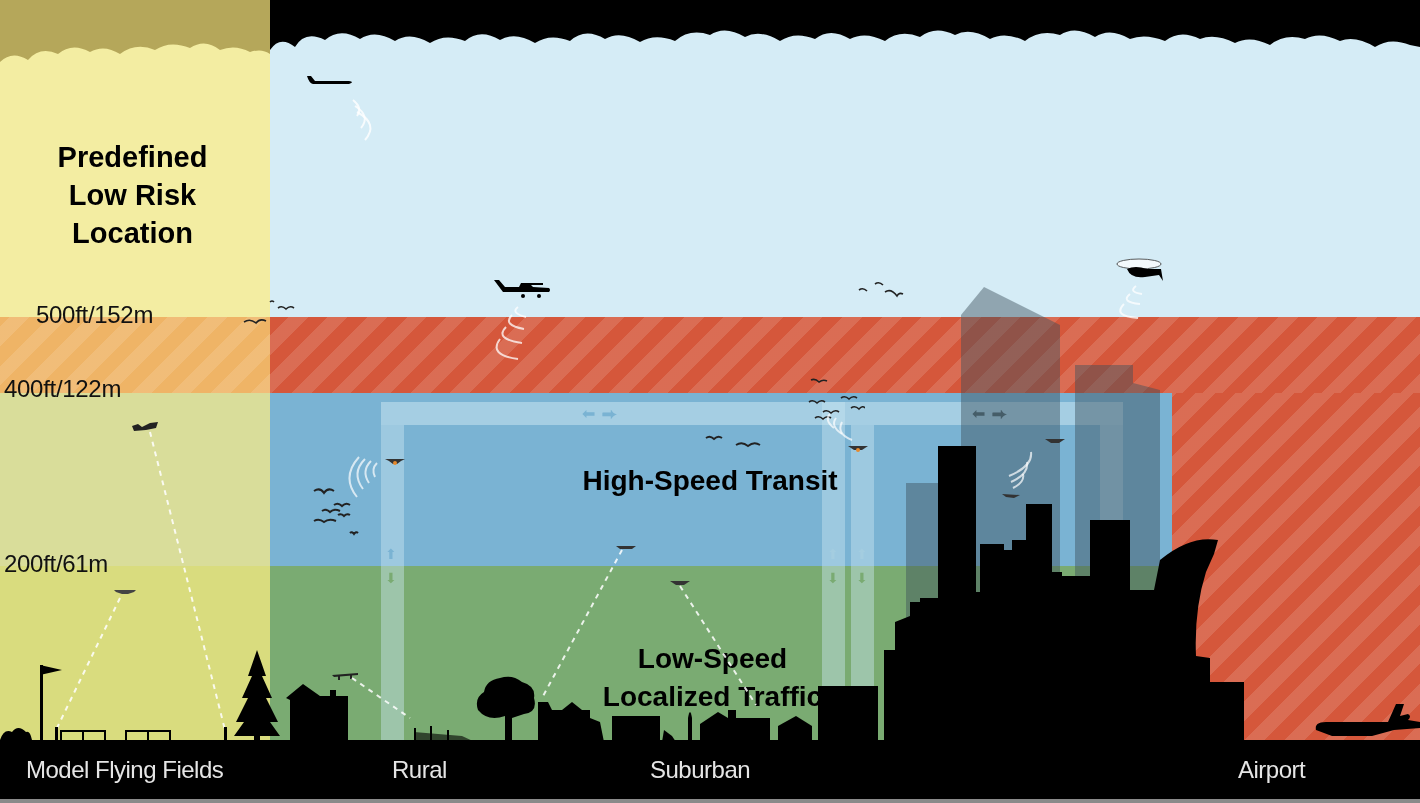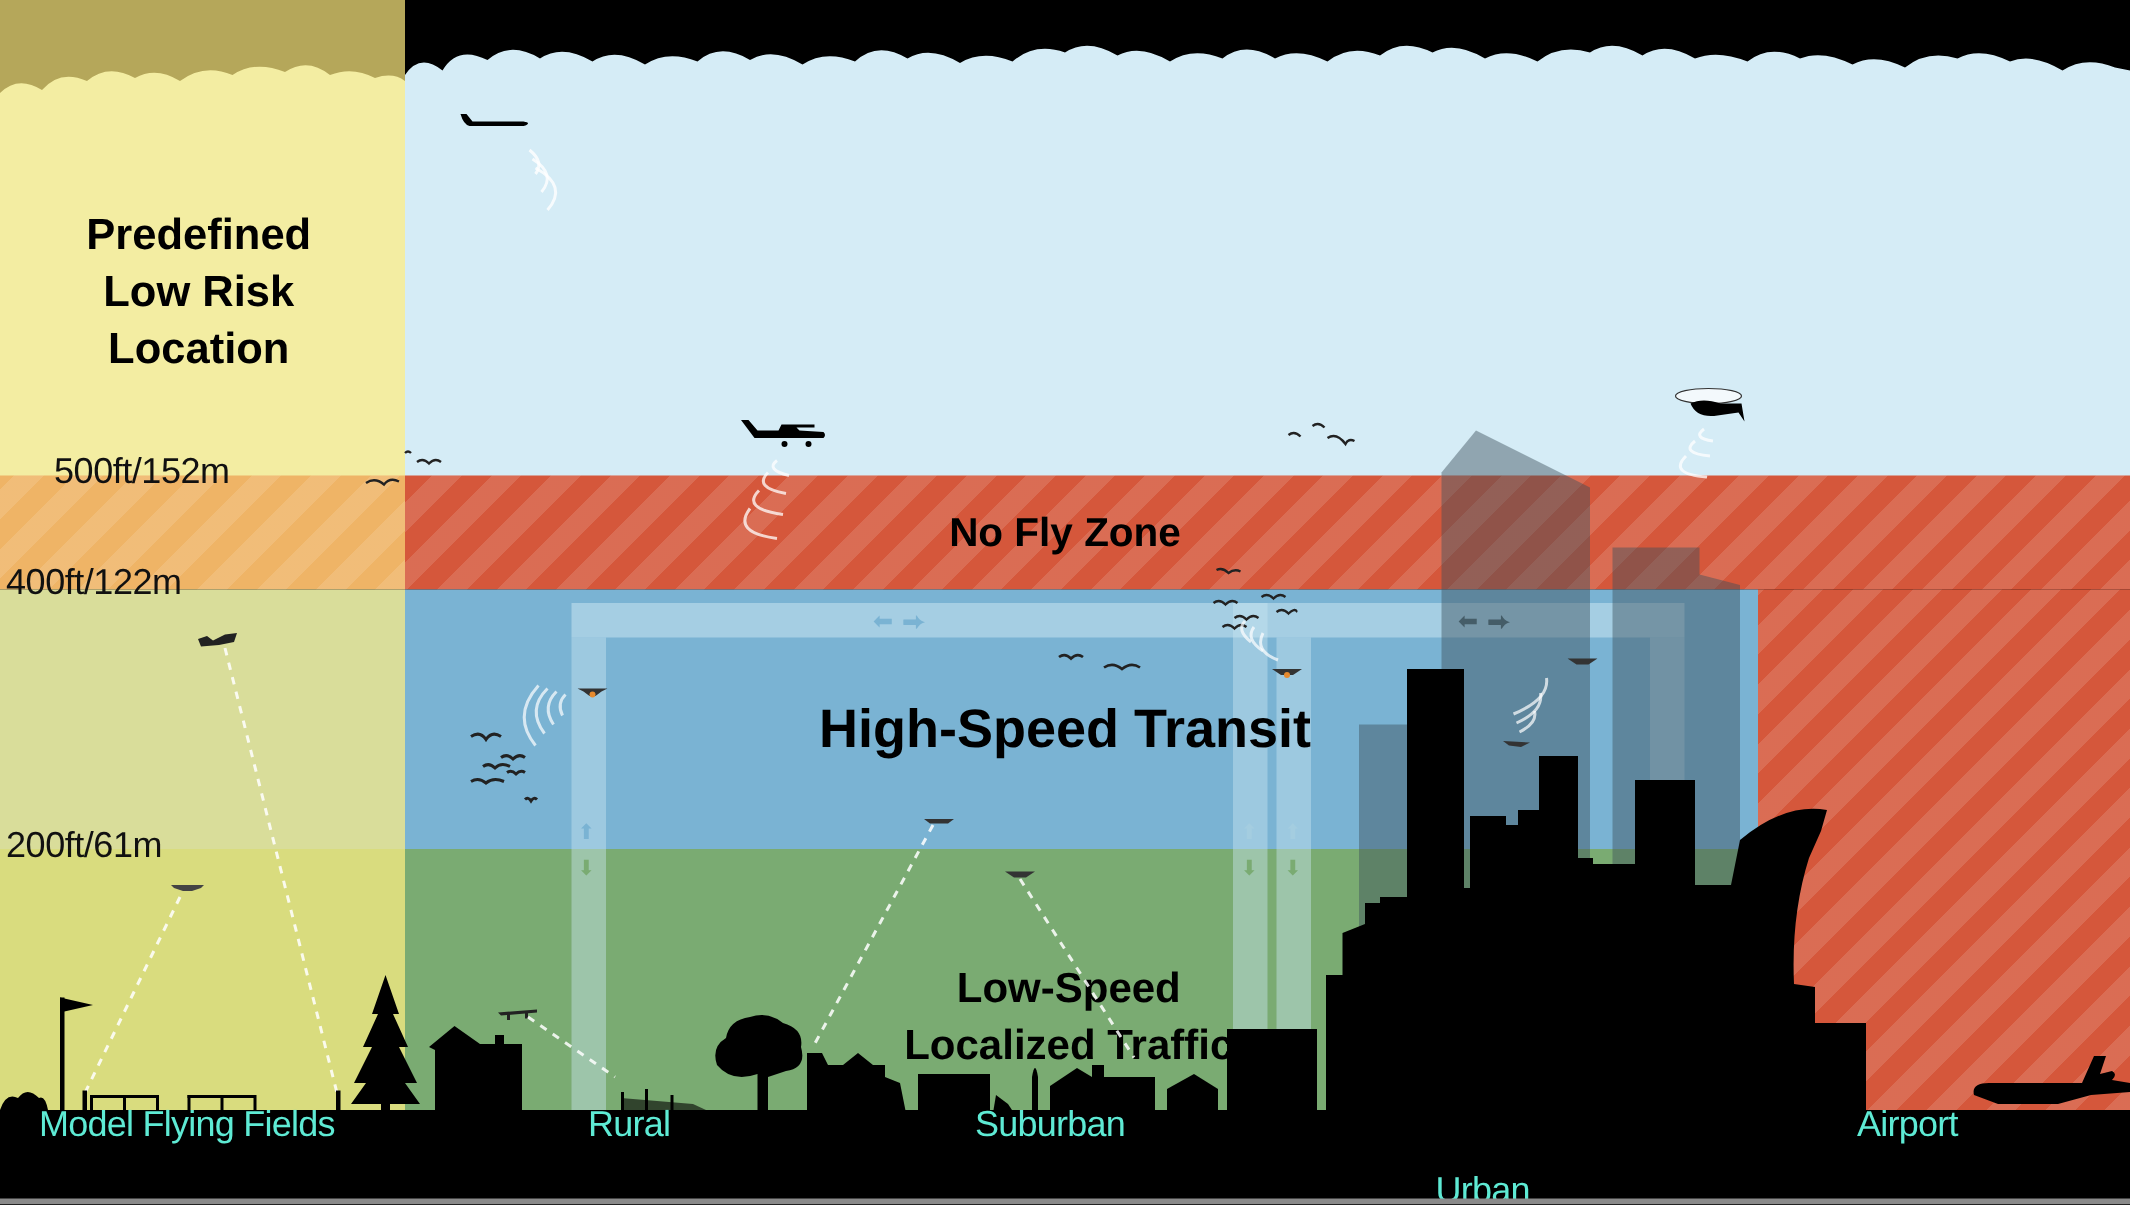--- a/index.html
+++ b/index.html
@@ -1,21 +1,21 @@
 <!DOCTYPE html>
 <html><head>
 <meta charset="utf-8">
 <style>
   html,body{margin:0;padding:0;background:#000;}
   body{width:1420px;height:803px;overflow:hidden;position:relative;font-family:"Liberation Sans",sans-serif;}
   .abs{position:absolute;}
   #stage{position:absolute;left:0;top:0;width:1420px;height:803px;}
   .label-alt{position:absolute;left:4px;font-size:24px;color:#111;font-family:"Liberation Sans",sans-serif;letter-spacing:-0.3px;}
   .zone-title{position:absolute;font-weight:bold;color:#000;text-align:center;font-family:"Liberation Sans",sans-serif;}
-  .area-label{position:absolute;top:736px;font-size:24px;color:#5eead4;font-family:"Liberation Sans",sans-serif;letter-spacing:-0.5px;}
+  .area-label{position:absolute;top:756px;font-size:24px;color:#e5e5e5;font-family:"Liberation Sans",sans-serif;letter-spacing:-0.5px;}
   .stripes-red{background-color:#d5573b;background-image:repeating-linear-gradient(-45deg, rgba(255,255,255,0.13) 0 14px, rgba(255,255,255,0) 14px 28px);}
   .stripes-orange{background-color:#efb466;background-image:repeating-linear-gradient(-45deg, rgba(255,255,255,0.12) 0 14px, rgba(255,255,255,0) 14px 28px);}
 </style>
 </head>
 <body>
 
 <div id="stage">
 
   <div class="abs" style="left:270px;top:0;width:1150px;height:70px;background:#000;"></div>
   <div class="abs" style="left:270px;top:60px;width:1150px;height:260px;background:#d5ecf6;"></div>
@@ -55,22 +55,21 @@
   <div class="abs" style="left:385px;top:542px;font-size:14px;color:#7ab3d3;line-height:24px;">⬆<br><span style="color:#7aab72;">⬇</span></div>
   <div class="abs" style="left:827px;top:542px;font-size:14px;color:#a4cde0;line-height:24px;">⬆<br><span style="color:#7aab72;">⬇</span></div>
   <div class="abs" style="left:856px;top:542px;font-size:14px;color:#a4cde0;line-height:24px;">⬆<br><span style="color:#7aab72;">⬇</span></div>
 
   <svg class="abs" style="left:900px;top:285px;" width="270" height="460" viewBox="0 0 270 460">
     <polygon points="61,30 84,2 160,40 160,460 61,460" fill="rgba(60,80,90,0.45)"></polygon>
     <polygon points="175,80 233,80 233,98 260,105 260,460 175,460" fill="rgba(60,80,90,0.45)"></polygon>
     <rect x="6" y="198" width="40" height="262" fill="rgba(60,80,90,0.45)"></rect>
   </svg>
 
-  <div class="zone-title" style="left:560px;top:340px;width:300px;font-size:27px;">No Fly Zone</div>
-  <div class="zone-title" style="left:520px;top:465px;width:380px;font-size:36px;">High-Speed Transit</div>
+  <div class="zone-title" style="left:520px;top:465px;width:380px;font-size:28px;">High-Speed Transit</div>
   <div class="zone-title" style="left:540px;top:600px;width:345px;font-size:28px;line-height:38px;margin-top:40px;">
     <div>Low-Speed</div>
     <div>Localized Traffic</div>
   </div>
 
   <div class="label-alt" style="top:301px;margin-left:32px;">500ft/152m</div>
   <div class="label-alt" style="top:375px;">400ft/122m</div>
   <div class="label-alt" style="top:550px;">200ft/61m</div>
 
   <svg class="abs" style="left:305px;top:74px;" width="50" height="14" viewBox="0 0 50 14">

